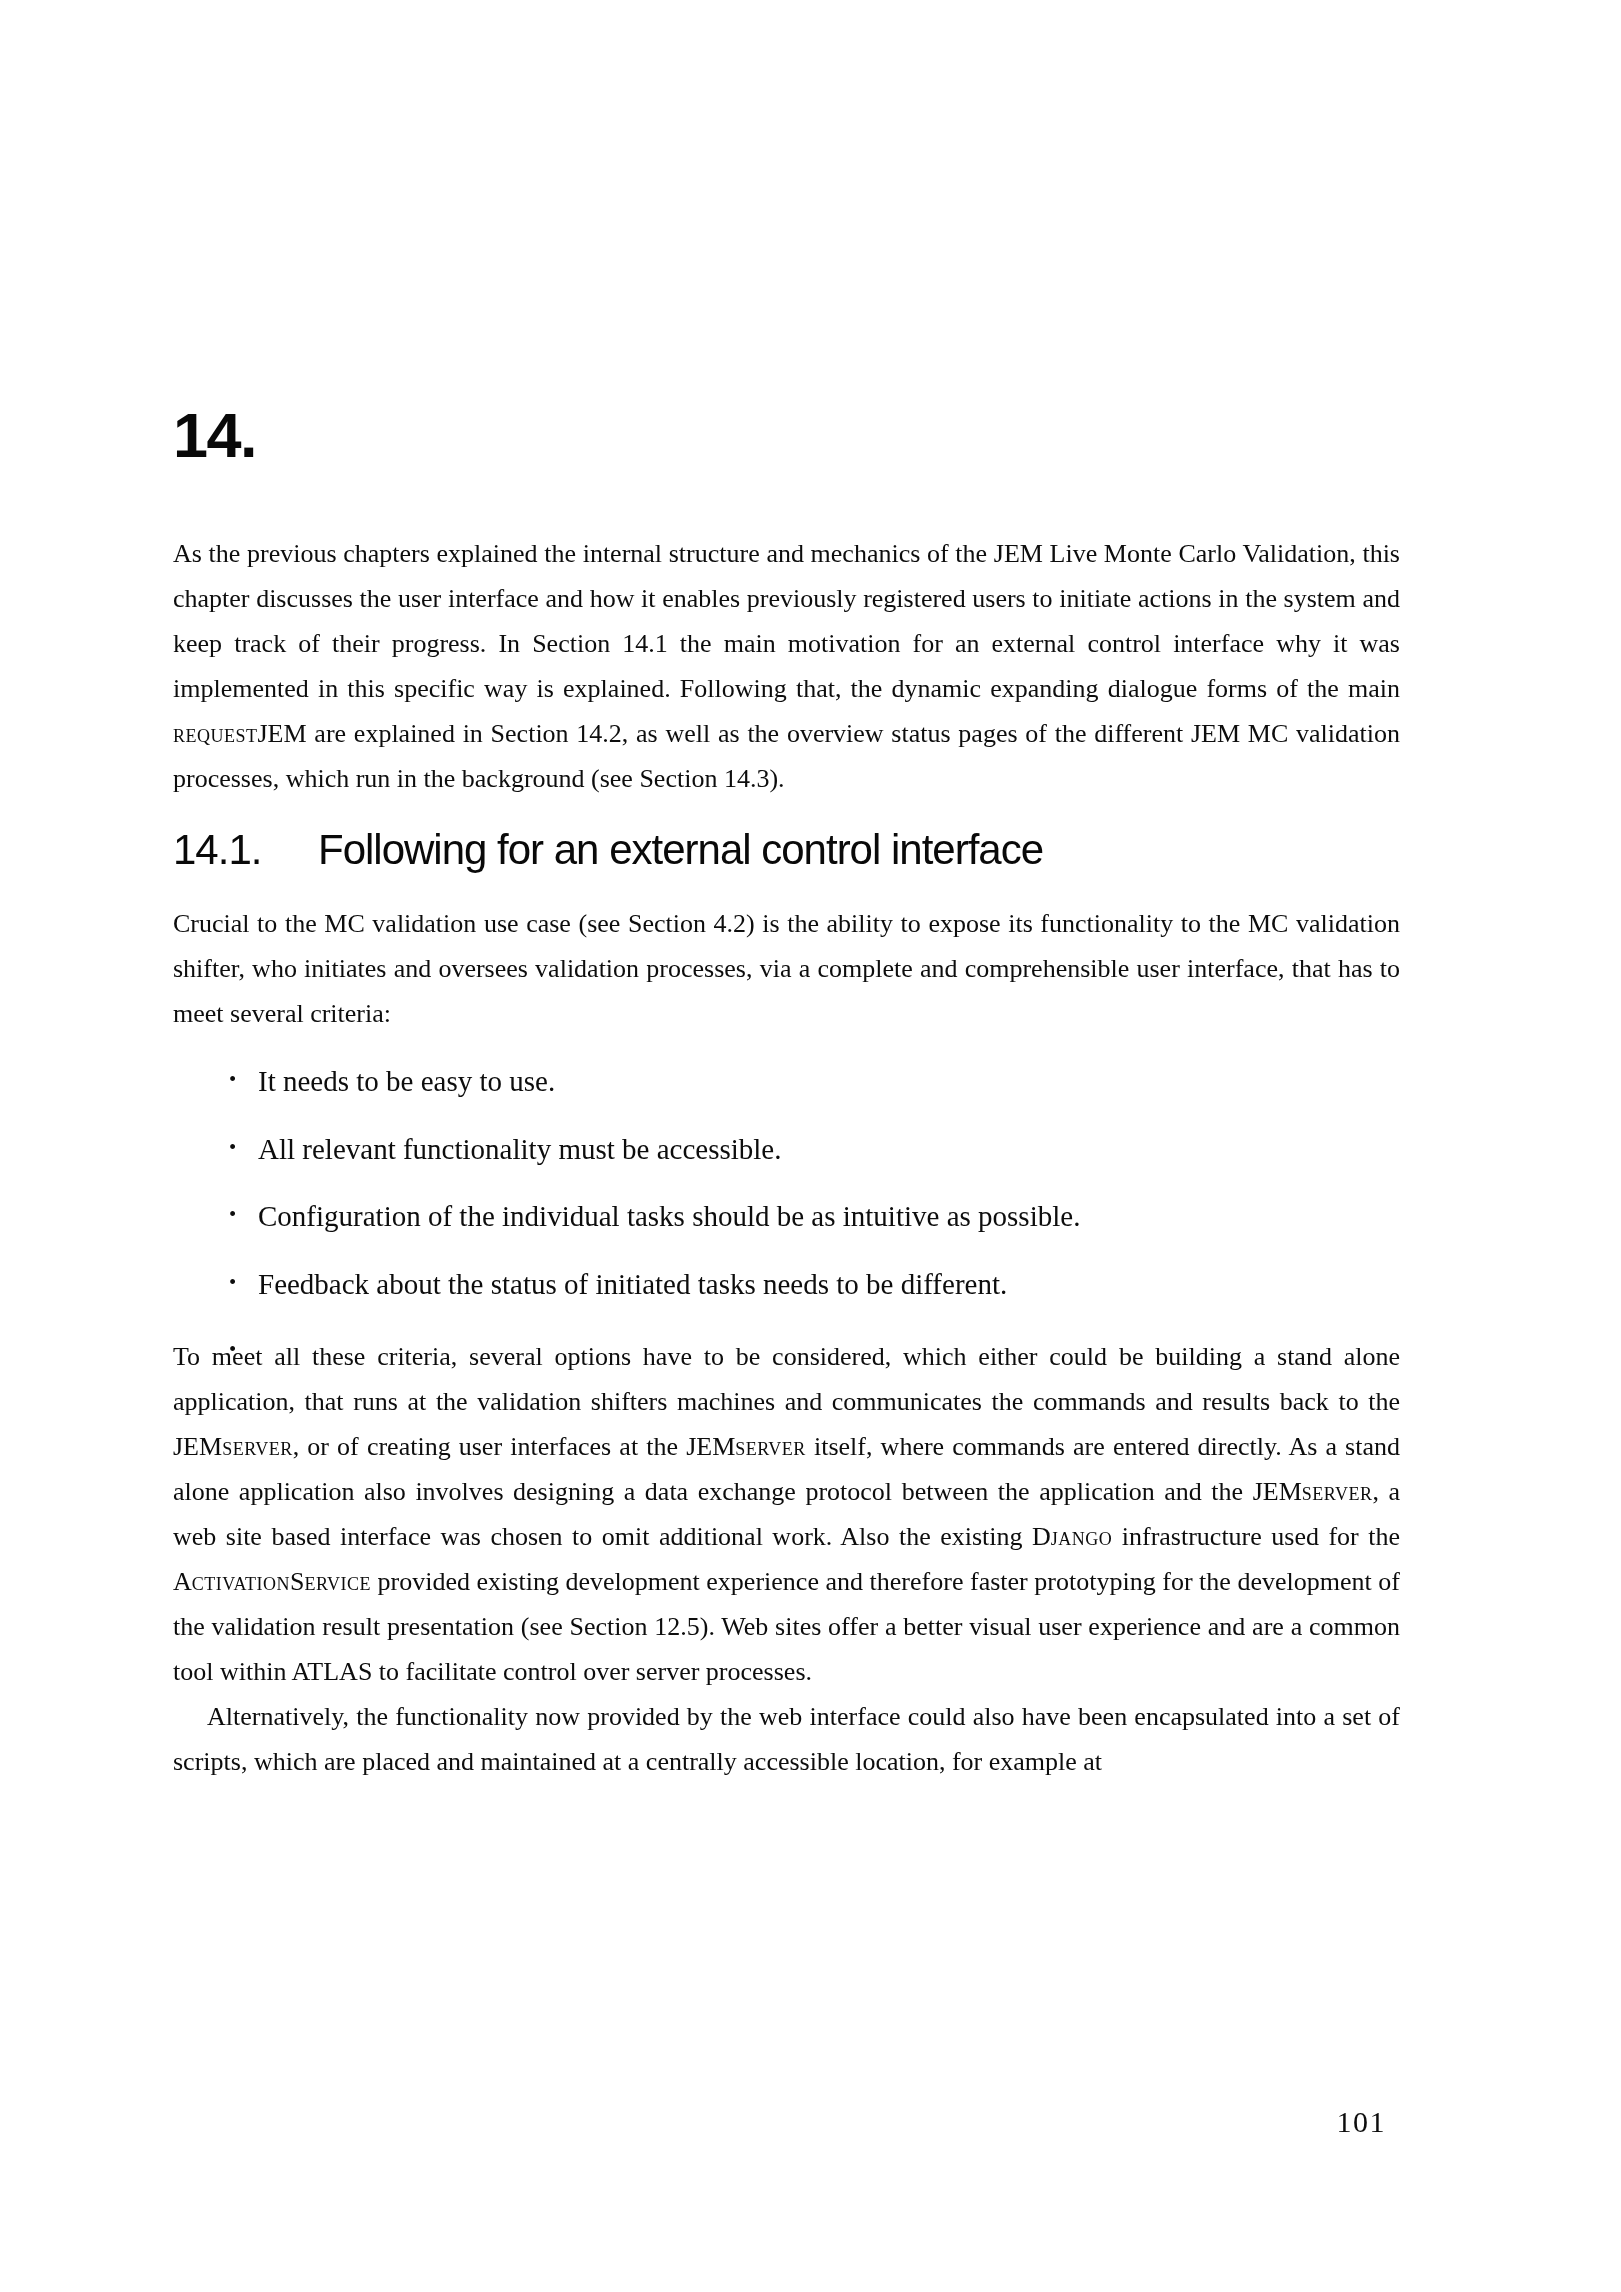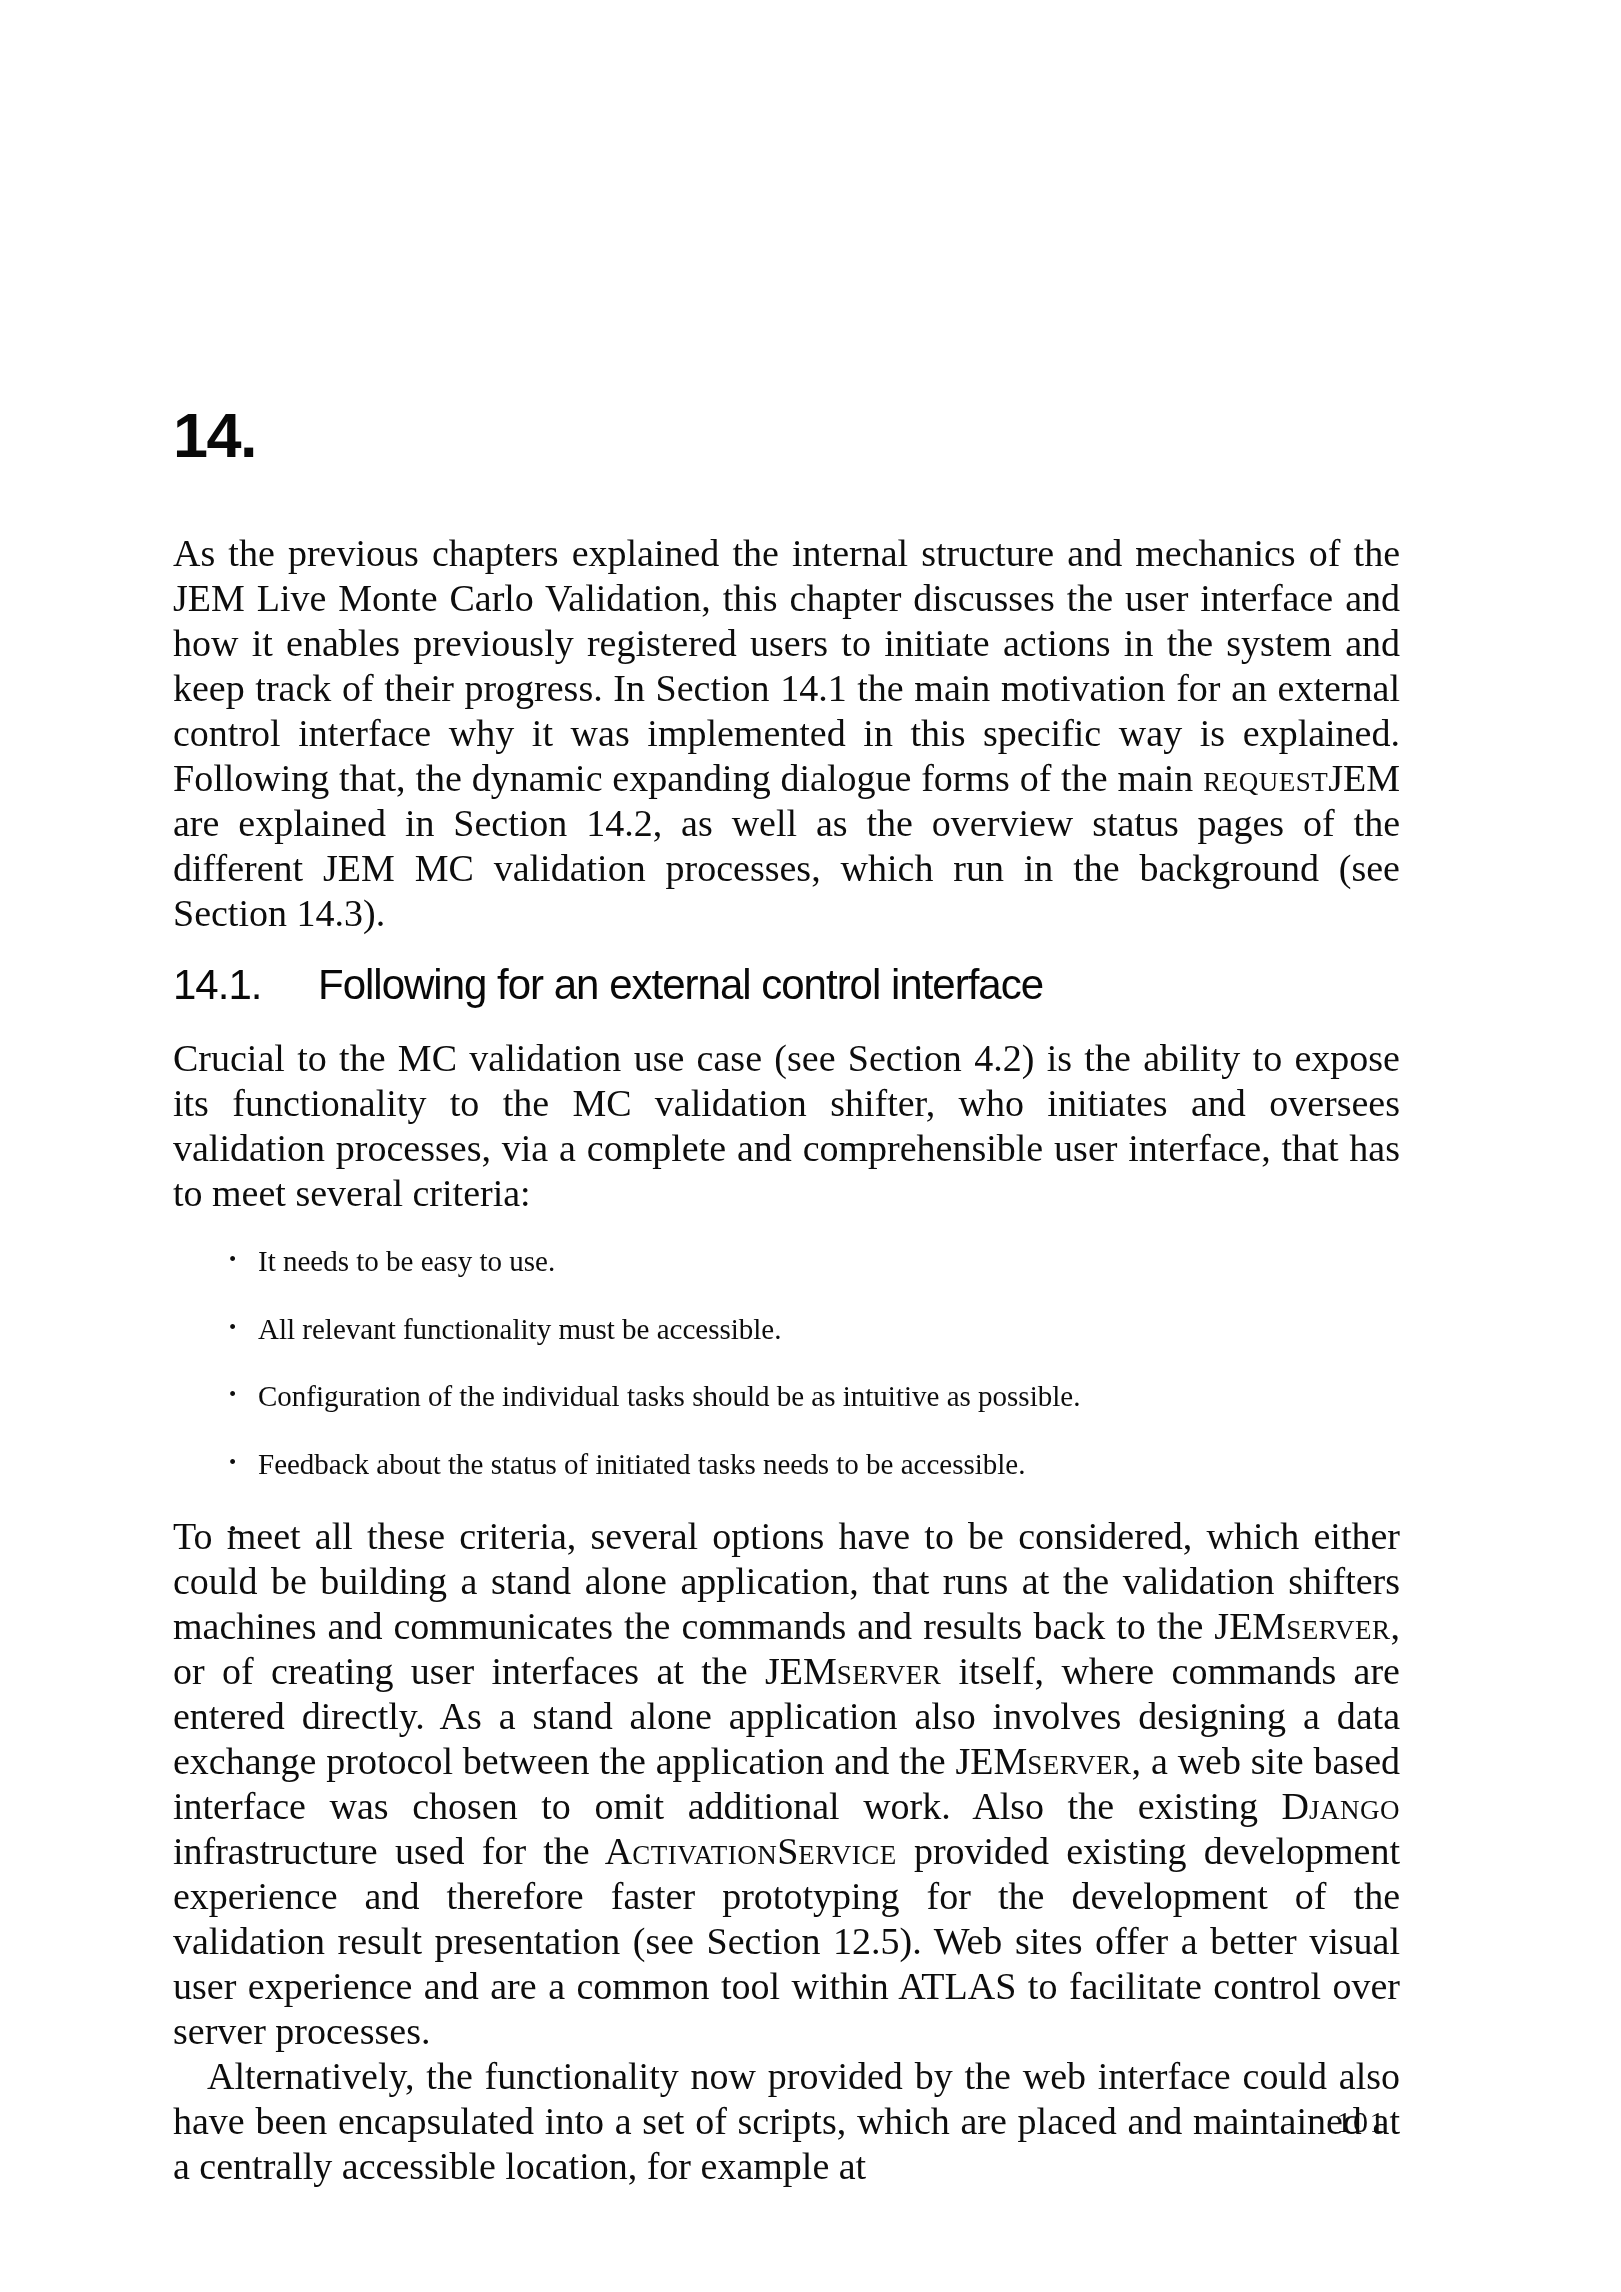--- a/index.html
+++ b/index.html
@@ -51,21 +51,21 @@
     font-weight: 400;
     color: #090909;
   }
   .section-number {
     flex: none;
     width: 145px;
   }
   
   .para {
     margin: 0;
-    font-size: 38px;
+    font-size: 26px;
     line-height: 45px;
     text-align: justify;
   }
   .para-intro  { margin-top: 53px; }
   .para-options { margin-top: 27.4px; }
   .indent { text-indent: 34px; }
   
   ul.criteria {
     list-style: none;
     margin: 23.5px 0 0 0;
@@ -121,21 +121,21 @@
     <span class="section-number">14.1.</span>
     <span class="section-title">Following for an external control interface</span>
   </div>
 
   <p class="para">Crucial to the MC validation use case (see Section 4.2) is the ability to expose its functionality to the MC validation shifter, who initiates and oversees validation processes, via a complete and comprehensible user interface, that has to meet several criteria:</p>
 
   <ul class="criteria">
       <li><span class="bullet-marker">•</span><span>It needs to be easy to use.</span></li>
       <li><span class="bullet-marker">•</span><span>All relevant functionality must be accessible.</span></li>
       <li><span class="bullet-marker">•</span><span>Configuration of the individual tasks should be as intuitive as possible.</span></li>
-      <li><span class="bullet-marker">•</span><span>Feedback about the status of initiated tasks needs to be accessible.</span></li>
+      <li><span class="bullet-marker">•</span><span>Feedback about the status of initiated tasks needs to be different.</span></li>
       <li><span class="bullet-marker">•</span></li>
     </ul>
 
   <p class="para para-options"><span>To meet all these criteria, several options have to be considered, which either could be building a stand alone application, that runs at the validation shifters machines and communicates the commands and results back to the JEM</span><span class="sc">server</span><span>, or of creating user interfaces at the JEM</span><span class="sc">server</span><span> itself, where commands are entered directly. As a stand alone application also involves designing a data exchange protocol between the application and the JEM</span><span class="sc">server</span><span>, a web site based interface was chosen to omit additional work. Also the existing D</span><span class="sc">jango</span><span> infrastructure used for the A</span><span class="sc">ctivation</span><span>S</span><span class="sc">ervice</span><span> provided existing development experience and therefore faster prototyping for the development of the validation result presentation (see Section 12.5). Web sites offer a better visual user experience and are a common tool within ATLAS to facilitate control over server processes.</span></p>
 
   <p class="para indent">Alternatively, the functionality now provided by the web interface could also have been encapsulated into a set of scripts, which are placed and maintained at a centrally accessible location, for example at</p>
 
 </div>
 
 <div class="page-number">101</div>

